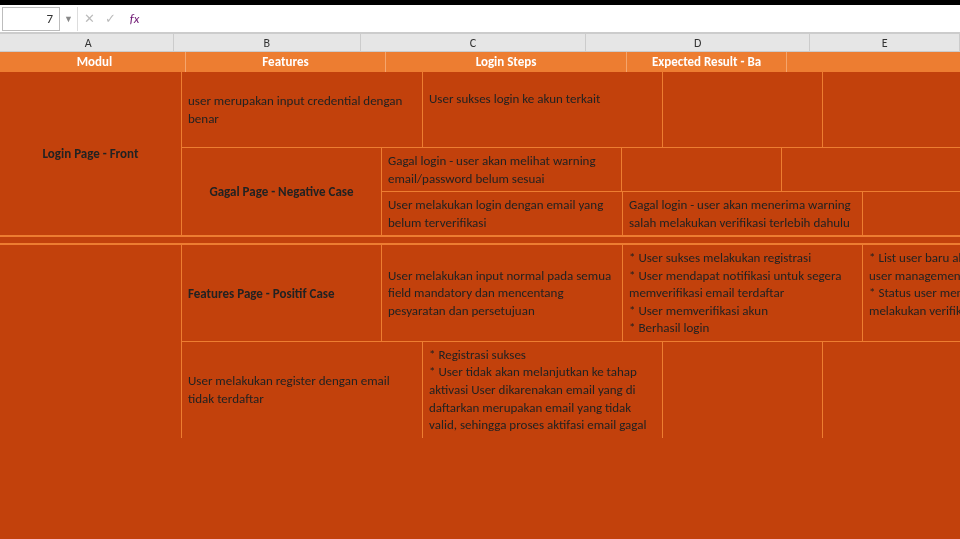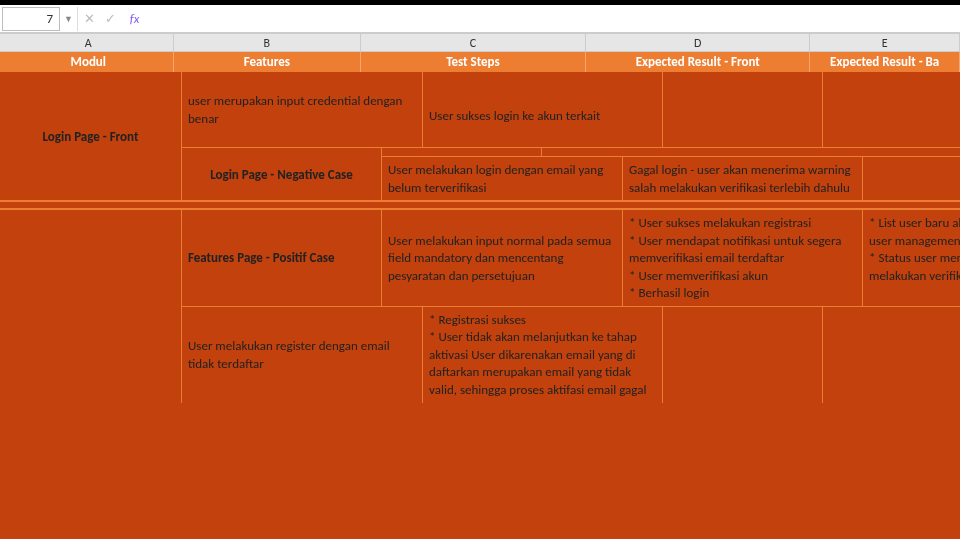--- a/index.html
+++ b/index.html
@@ -53,21 +53,21 @@
     padding: 0 6px;
     gap: 10px;
   }
   .fx-btn {
     color: #bbb;
     font-size: 13px;
     cursor: pointer;
   }
   .fx-check { color: #bbb; }
   .fx-label {
-    color: #8b5cf6;
+    color: #701a75;
     font-style: italic;
     font-size: 13px;
     padding-left: 4px;
   }
   .formula-input {
     flex: 1;
     height: 22px;
     border: none;
     outline: none;
     font-size: 13px;
@@ -193,46 +193,46 @@
   <div class="col-header w-d">D</div>
   <div class="col-header w-e">E</div>
 </div>
 
 <div class="sheet">
 
   <div class="row-header">
     <div style="width:4px"></div>
     <div class="hcell" style="width:182px">Modul</div>
     <div class="hcell w-b">Features</div>
-    <div class="hcell w-c">Test Steps</div>
-    <div class="hcell w-d">Expected Result - Front</div>
+    <div class="hcell w-c">Login Steps</div>
     <div class="hcell w-e">Expected Result - Ba</div>
   </div>
 
   <div class="grid-body">
 
     <div class="section">
       <div style="width:4px"></div>
       <div class="modul-cell" style="width:182px">Login Page - Front</div>
       <div class="cols-right" style="flex:1">
 
         <div class="subsection">
           <div class="cols-right">
             <div class="trow" style="height:75px">
               <div class="tcell w-c">user merupakan input credential dengan benar</div>
-              <div class="tcell w-d top" style="padding-top:35px">User sukses login ke akun terkait</div>
+              <div class="tcell w-d top" style="padding-top:18px">User sukses login ke akun terkait</div>
               <div class="tcell w-e"></div>
             </div>
           </div>
         </div>
 
         <div class="subsection" style="border-bottom:none">
-          <div class="feature-cell w-b center">Login Page - Negative Case</div>
-          <div class="cols-right">
-            <div class="trow">
+          <div class="feature-cell w-b center">Gagal Page - Negative Case</div>
+          <div class="cols-right">
+            <div class="trow">
+              <div class="tcell w-d">Gagal login - user akan melihat warning email/password belum sesuai</div>
               <div class="tcell w-e"></div>
             </div>
             <div class="trow">
               <div class="tcell w-c">User melakukan login dengan email yang belum terverifikasi</div>
               <div class="tcell w-d">Gagal login - user akan menerima warning salah melakukan verifikasi terlebih dahulu</div>
               <div class="tcell w-e"></div>
             </div>
           </div>
         </div>
 

